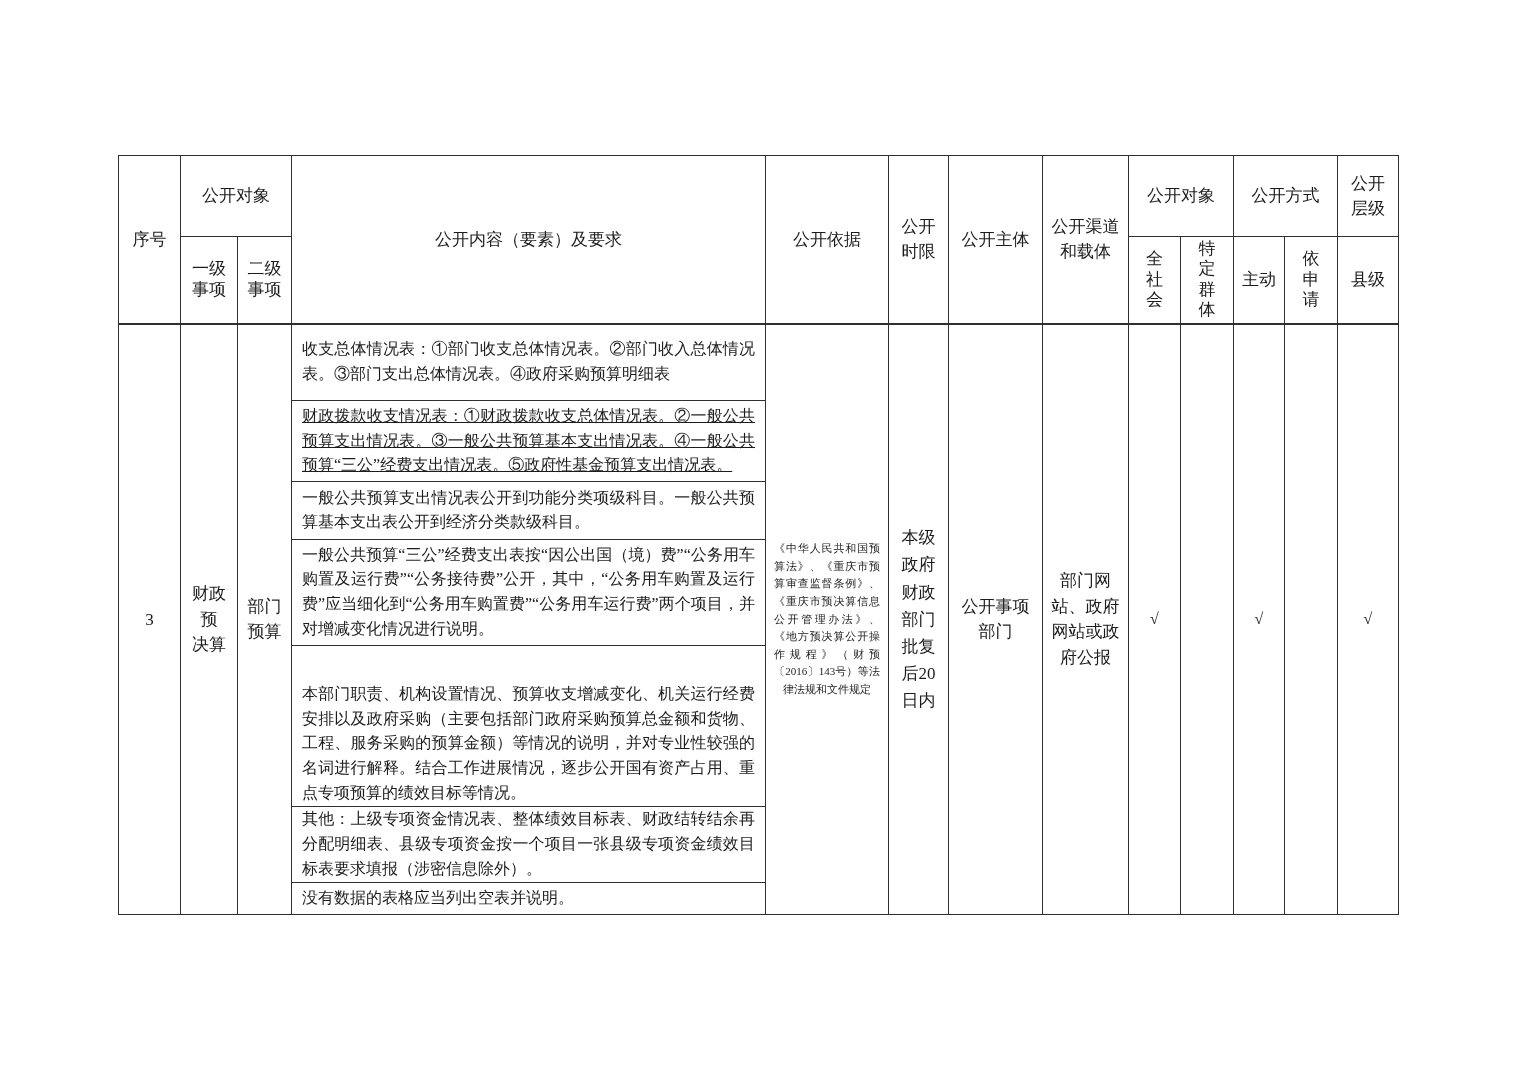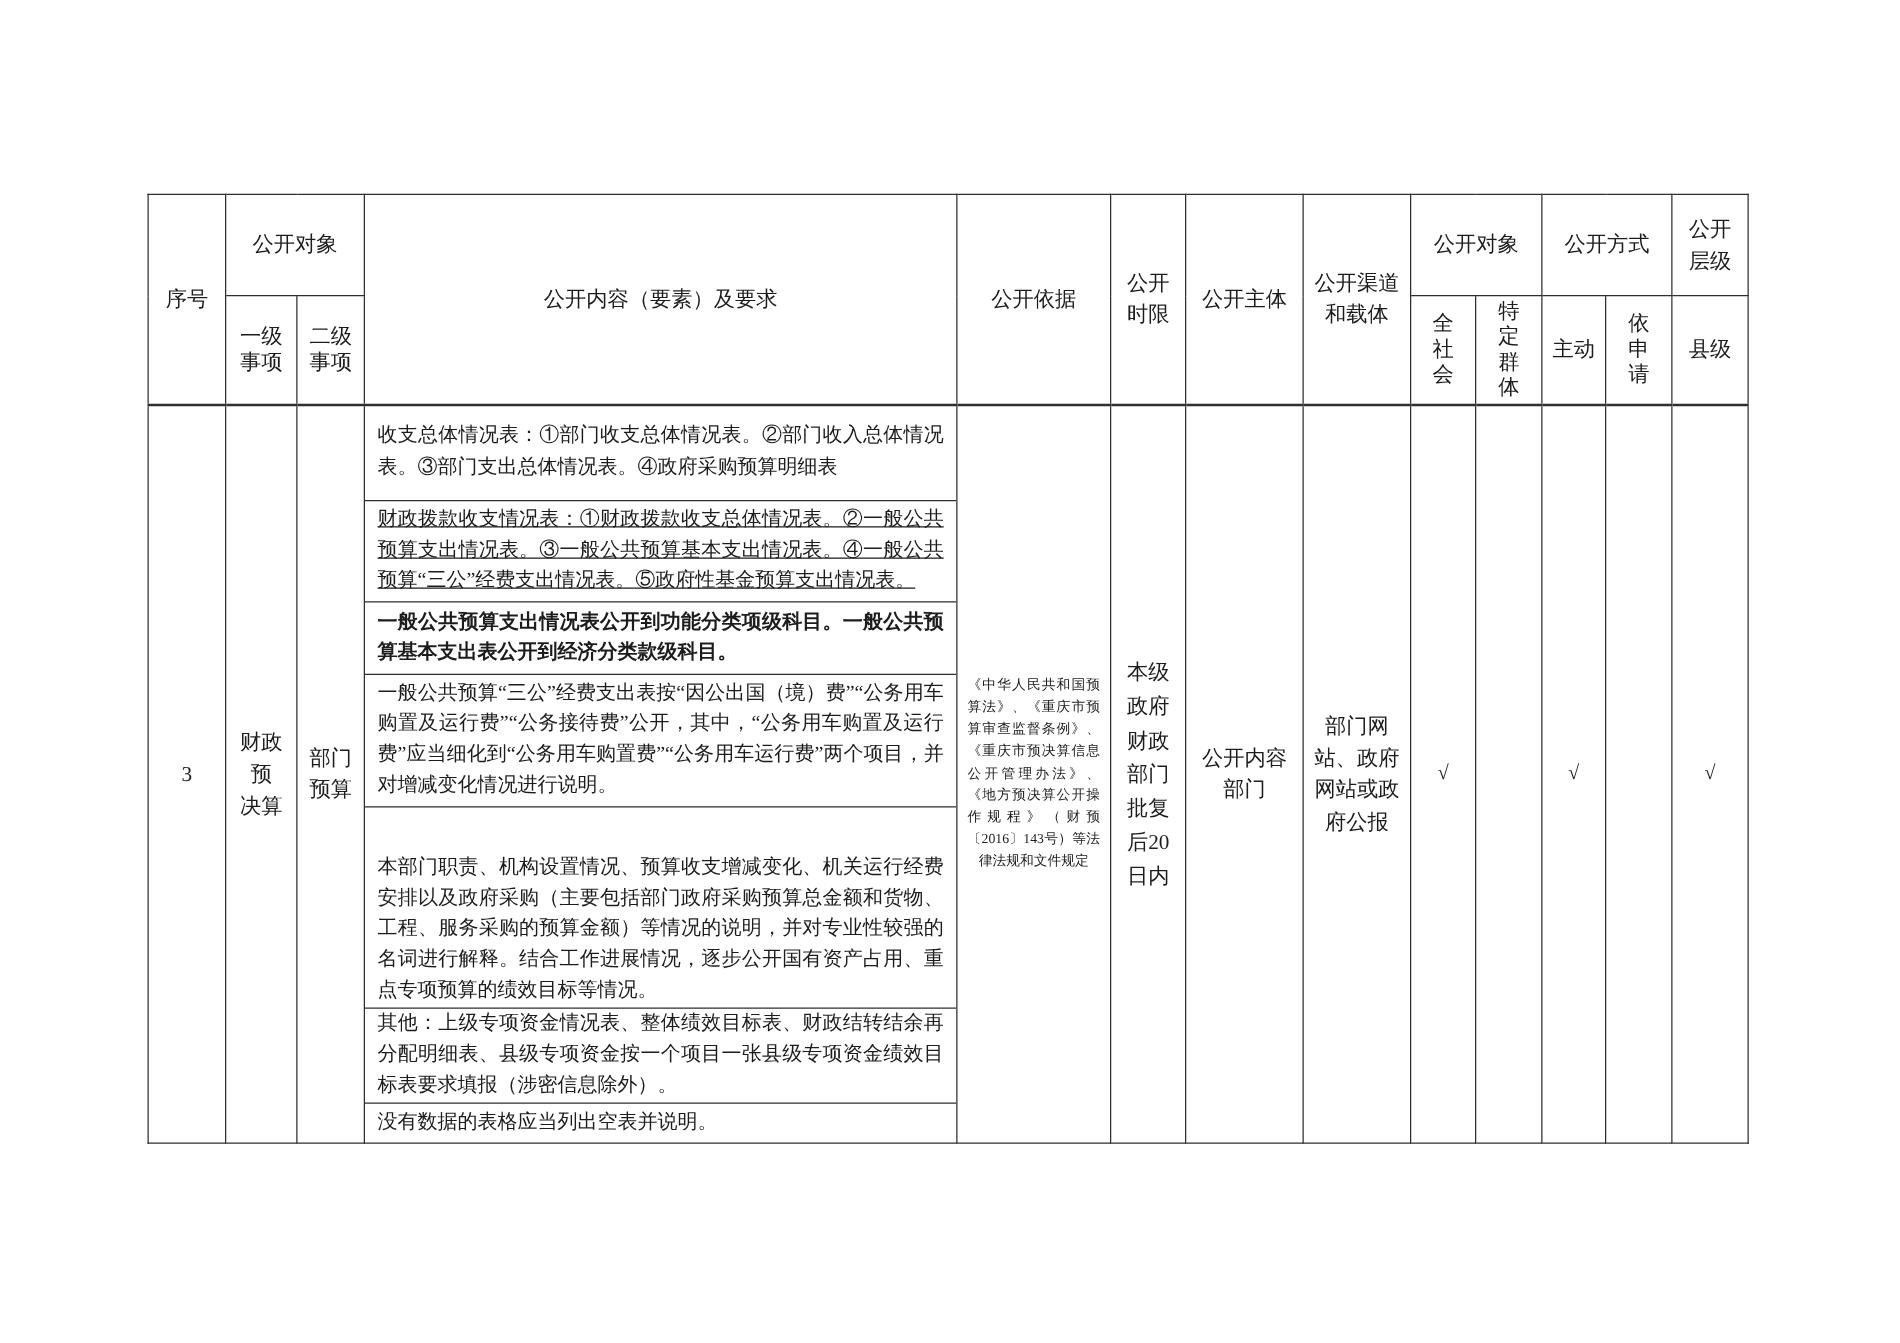--- a/index.html
+++ b/index.html
@@ -40,21 +40,21 @@
     display:flex; align-items:center;
     padding:3px 10px;
     border-bottom:1px solid #2f2f2f;
   }
   .subrow:last-child { border-bottom:none; flex:1; }
   .subrow > span {
     display:block; width:100%;
     font-size:16px; line-height:1.55;
     text-align:justify;
   }
-  .sr0 { height:96px; } .sr1 { height:88px;text-decoration:underline; } .sr2 { height:72px;font-weight:bold; }
+  .sr0 { height:96px; } .sr1 { height:88px;text-decoration:underline; } .sr2 { height:72px; }
   .sr3 { height:109px; } .sr4 { height:125px;margin-top:36px; } .sr5 { height:76px; }
 
   td.basis-cell {
     font-size:11px;
     text-align:justify;
     text-align-last:center;
     padding:4px 8px;
     line-height:1.6;
   }
   td.narrow { padding:2px 6px; line-height:1.6; }
@@ -149,21 +149,21 @@
         </div>
       </td>
       <td class="basis-cell">《中华人民共和国预算法》、《重庆市预算审查监督条例》、《重庆市预决算信息公开管理办法》、《地方预决算公开操作规程》（财预〔2016〕143号）等法律法规和文件规定</td>
       <td class="preline narrow">本级
 政府
 财政
 部门
 批复
 后20
 日内</td>
-      <td class="preline">公开内容
+      <td class="preline">公开事项
 部门</td>
       <td>部门网站、政府网站或政府公报</td>
       <td class="check-cell">√</td>
       <td class="check-cell"></td>
       <td class="check-cell">√</td>
       <td class="check-cell"></td>
       <td class="check-cell">√</td>
     </tr>
   </tbody>
     </table>

